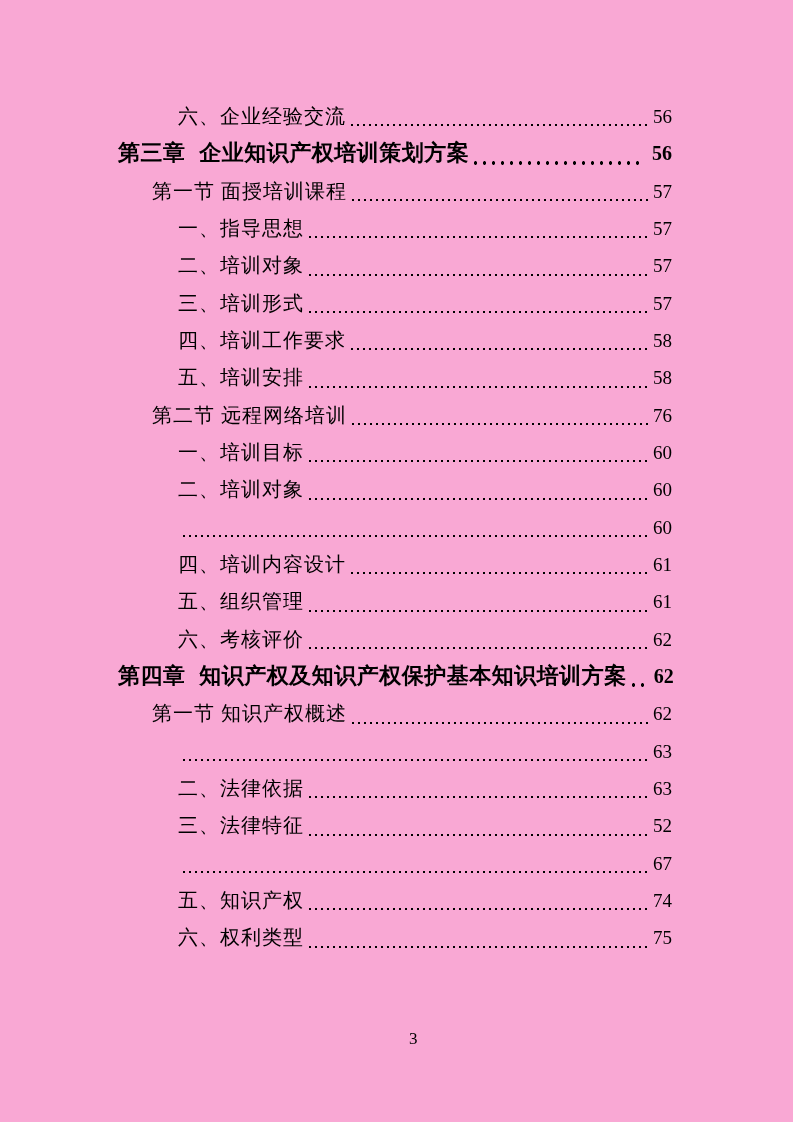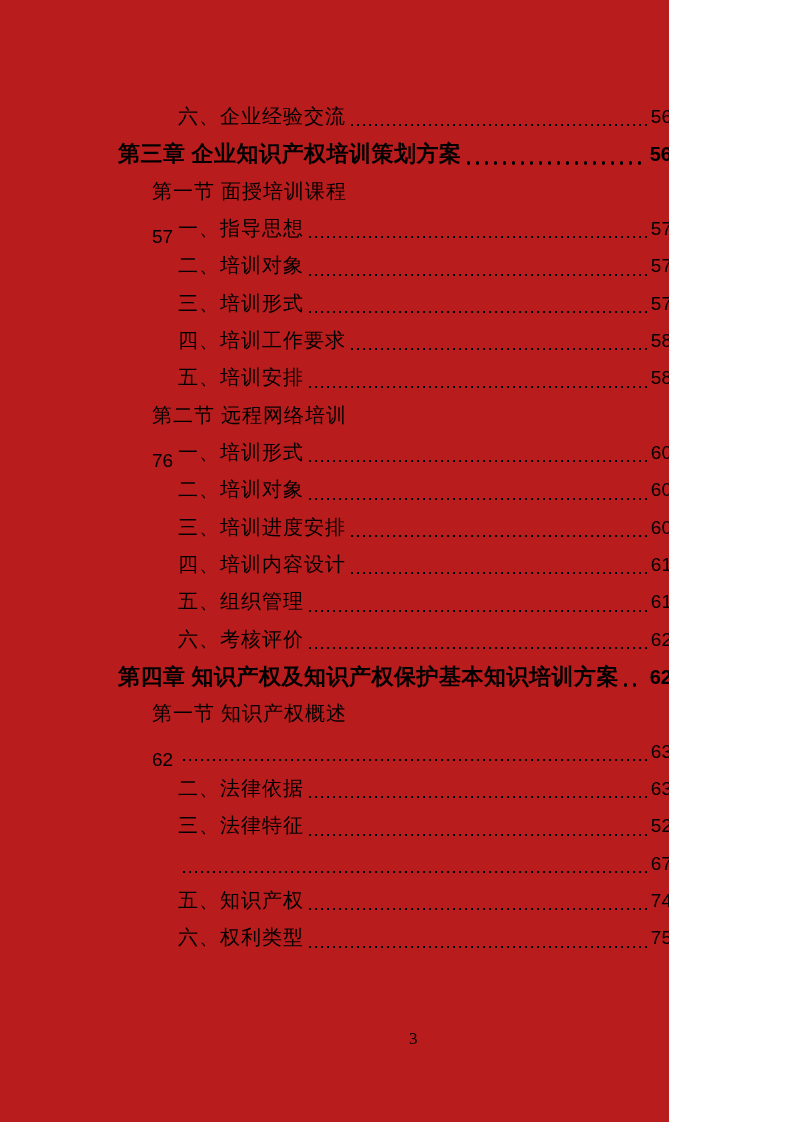--- a/index.html
+++ b/index.html
@@ -2,71 +2,71 @@
 <html><head>
 <meta charset="utf-8">
 <style>
   html, body {
     margin: 0;
     padding: 0;
     background: #ffffff;
   }
   .page {
     position: relative;
-    width: 669px;
+    width: 793px;
     height: 1122px;
-    background: #b91c1c;
+    background: #f9a8d4;
     color: #000000;
     font-family: "Liberation Serif", "DejaVu Serif", serif;
     overflow: hidden;
   }
   .toc {
     position: absolute;
     left: 118px;
     top: 98px;
     width: 554px;
   }
   .toc-line {
     display: flex;
     align-items: baseline;
     height: 37.33px;
     line-height: 37.33px;
     font-size: 20px;
     white-space: nowrap;
   }
-  .toc-line.level-2 { padding-left: 34px; flex-direction: column; }
+  .toc-line.level-2 { padding-left: 34px; }
   .toc-line.level-3 { padding-left: 60px; }
   .toc-line.bold {
     font-weight: 700;
     font-size: 22px;
   }
   .toc-label {
     letter-spacing: 1px;
     white-space: pre;
   }
-  .toc-line.bold .toc-label { letter-spacing: 0.5px; }
+  .toc-line.bold .toc-label { letter-spacing: 0.5px; font-family: Liberation Mono, monospace; }
   .leader {
     flex: 1 1 auto;
     min-width: 14px;
     height: 4px;
     align-self: flex-end;
     margin: 0 4px 8px 4px;
     background-image: radial-gradient(circle at 2px 2px, #000 1.1px, transparent 1.45px);
     background-size: 6px 4px;
     background-repeat: repeat-x;
     background-position: left bottom;
   }
   .toc-line.bold .leader {
     background-image: radial-gradient(circle at 2.5px 2px, #000 1.6px, transparent 1.95px);
     background-size: 9px 4px;
     margin-right: 9px;
     margin-bottom: 8px;
   }
   .pageno {
-    font-family: Liberation Sans, sans-serif;
+    font-family: Liberation Serif, serif;
     font-size: 19px;
     letter-spacing: 0;
   }
   .toc-line.bold .pageno {
     font-size: 20px;
     font-weight: 700;
   }
   .footer {
     position: absolute;
     top: 1027px;
@@ -127,31 +127,30 @@
         <span class="toc-label">五、培训安排</span>
         <span class="leader"></span>
         <span class="pageno">58</span>
       </div>
       <div class="toc-line level-2">
         <span class="toc-label">第二节 远程网络培训</span>
         <span class="leader"></span>
         <span class="pageno">76</span>
       </div>
       <div class="toc-line level-3">
-        <span class="toc-label">一、培训形式</span>
+        <span class="toc-label">一、培训目标</span>
         <span class="leader"></span>
         <span class="pageno">60</span>
       </div>
       <div class="toc-line level-3">
         <span class="toc-label">二、培训对象</span>
         <span class="leader"></span>
         <span class="pageno">60</span>
       </div>
       <div class="toc-line level-3">
-        <span class="toc-label">三、培训进度安排</span>
         <span class="leader"></span>
         <span class="pageno">60</span>
       </div>
       <div class="toc-line level-3">
         <span class="toc-label">四、培训内容设计</span>
         <span class="leader"></span>
         <span class="pageno">61</span>
       </div>
       <div class="toc-line level-3">
         <span class="toc-label">五、组织管理</span>

